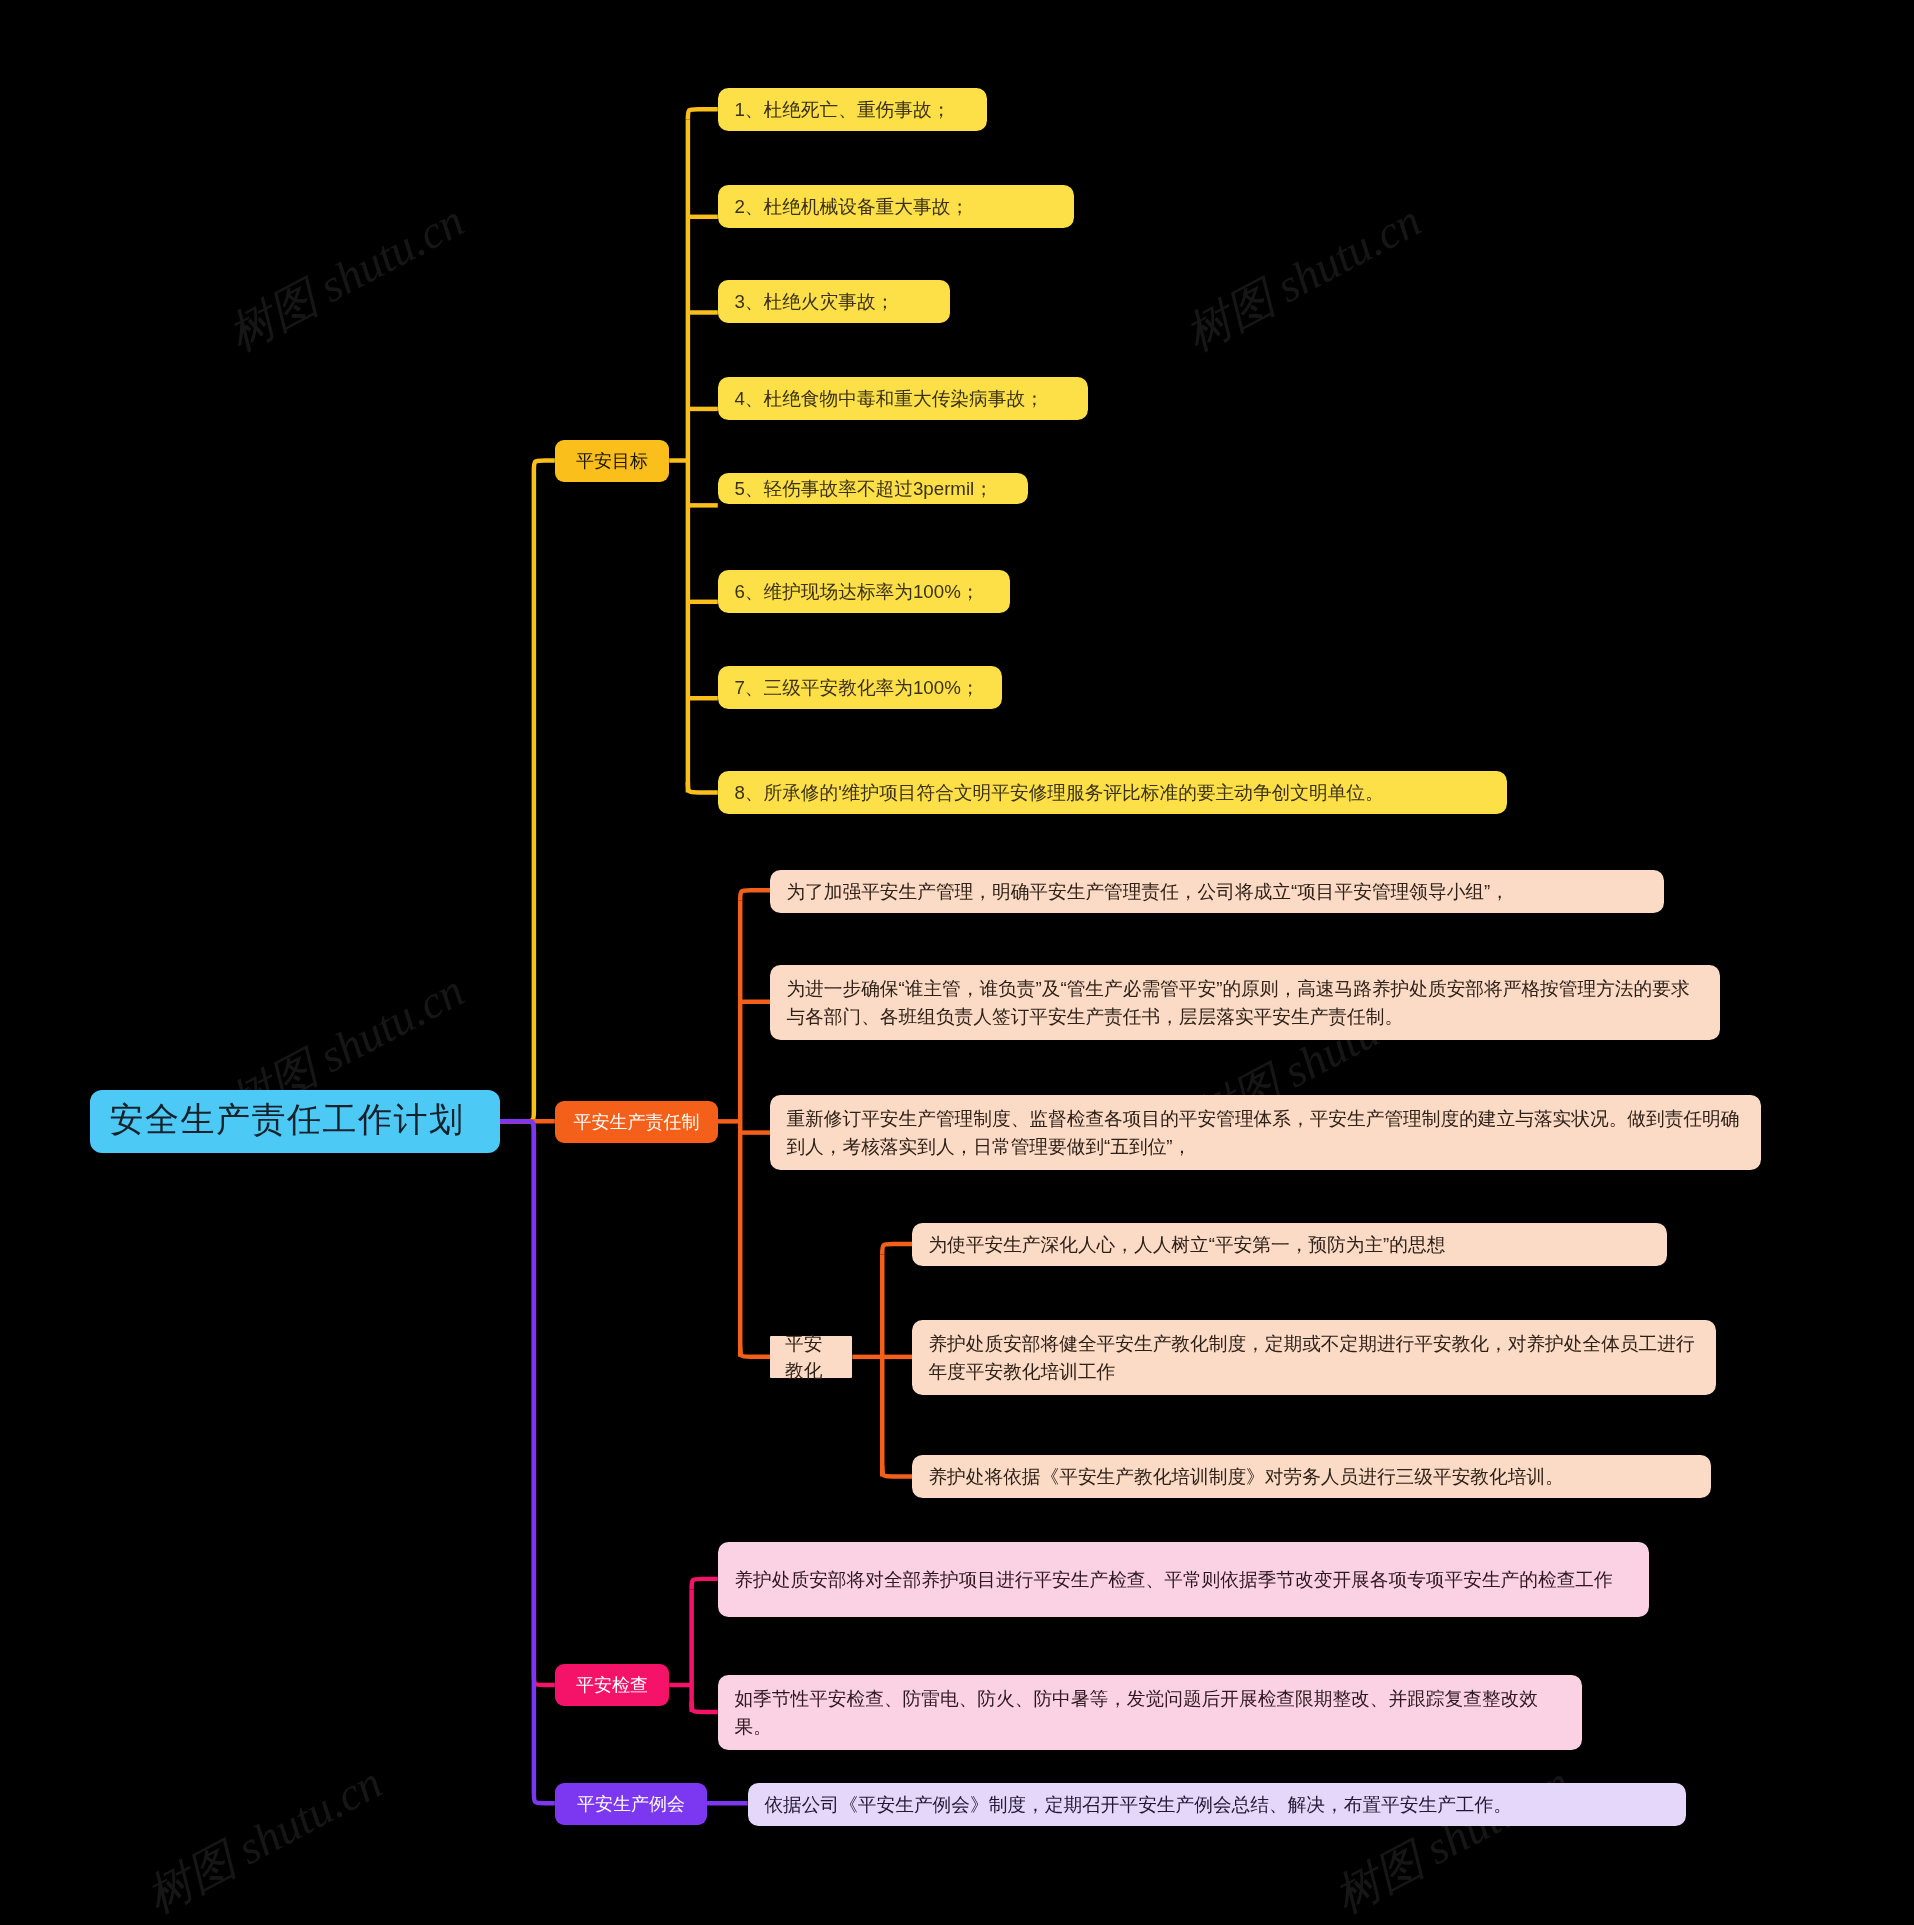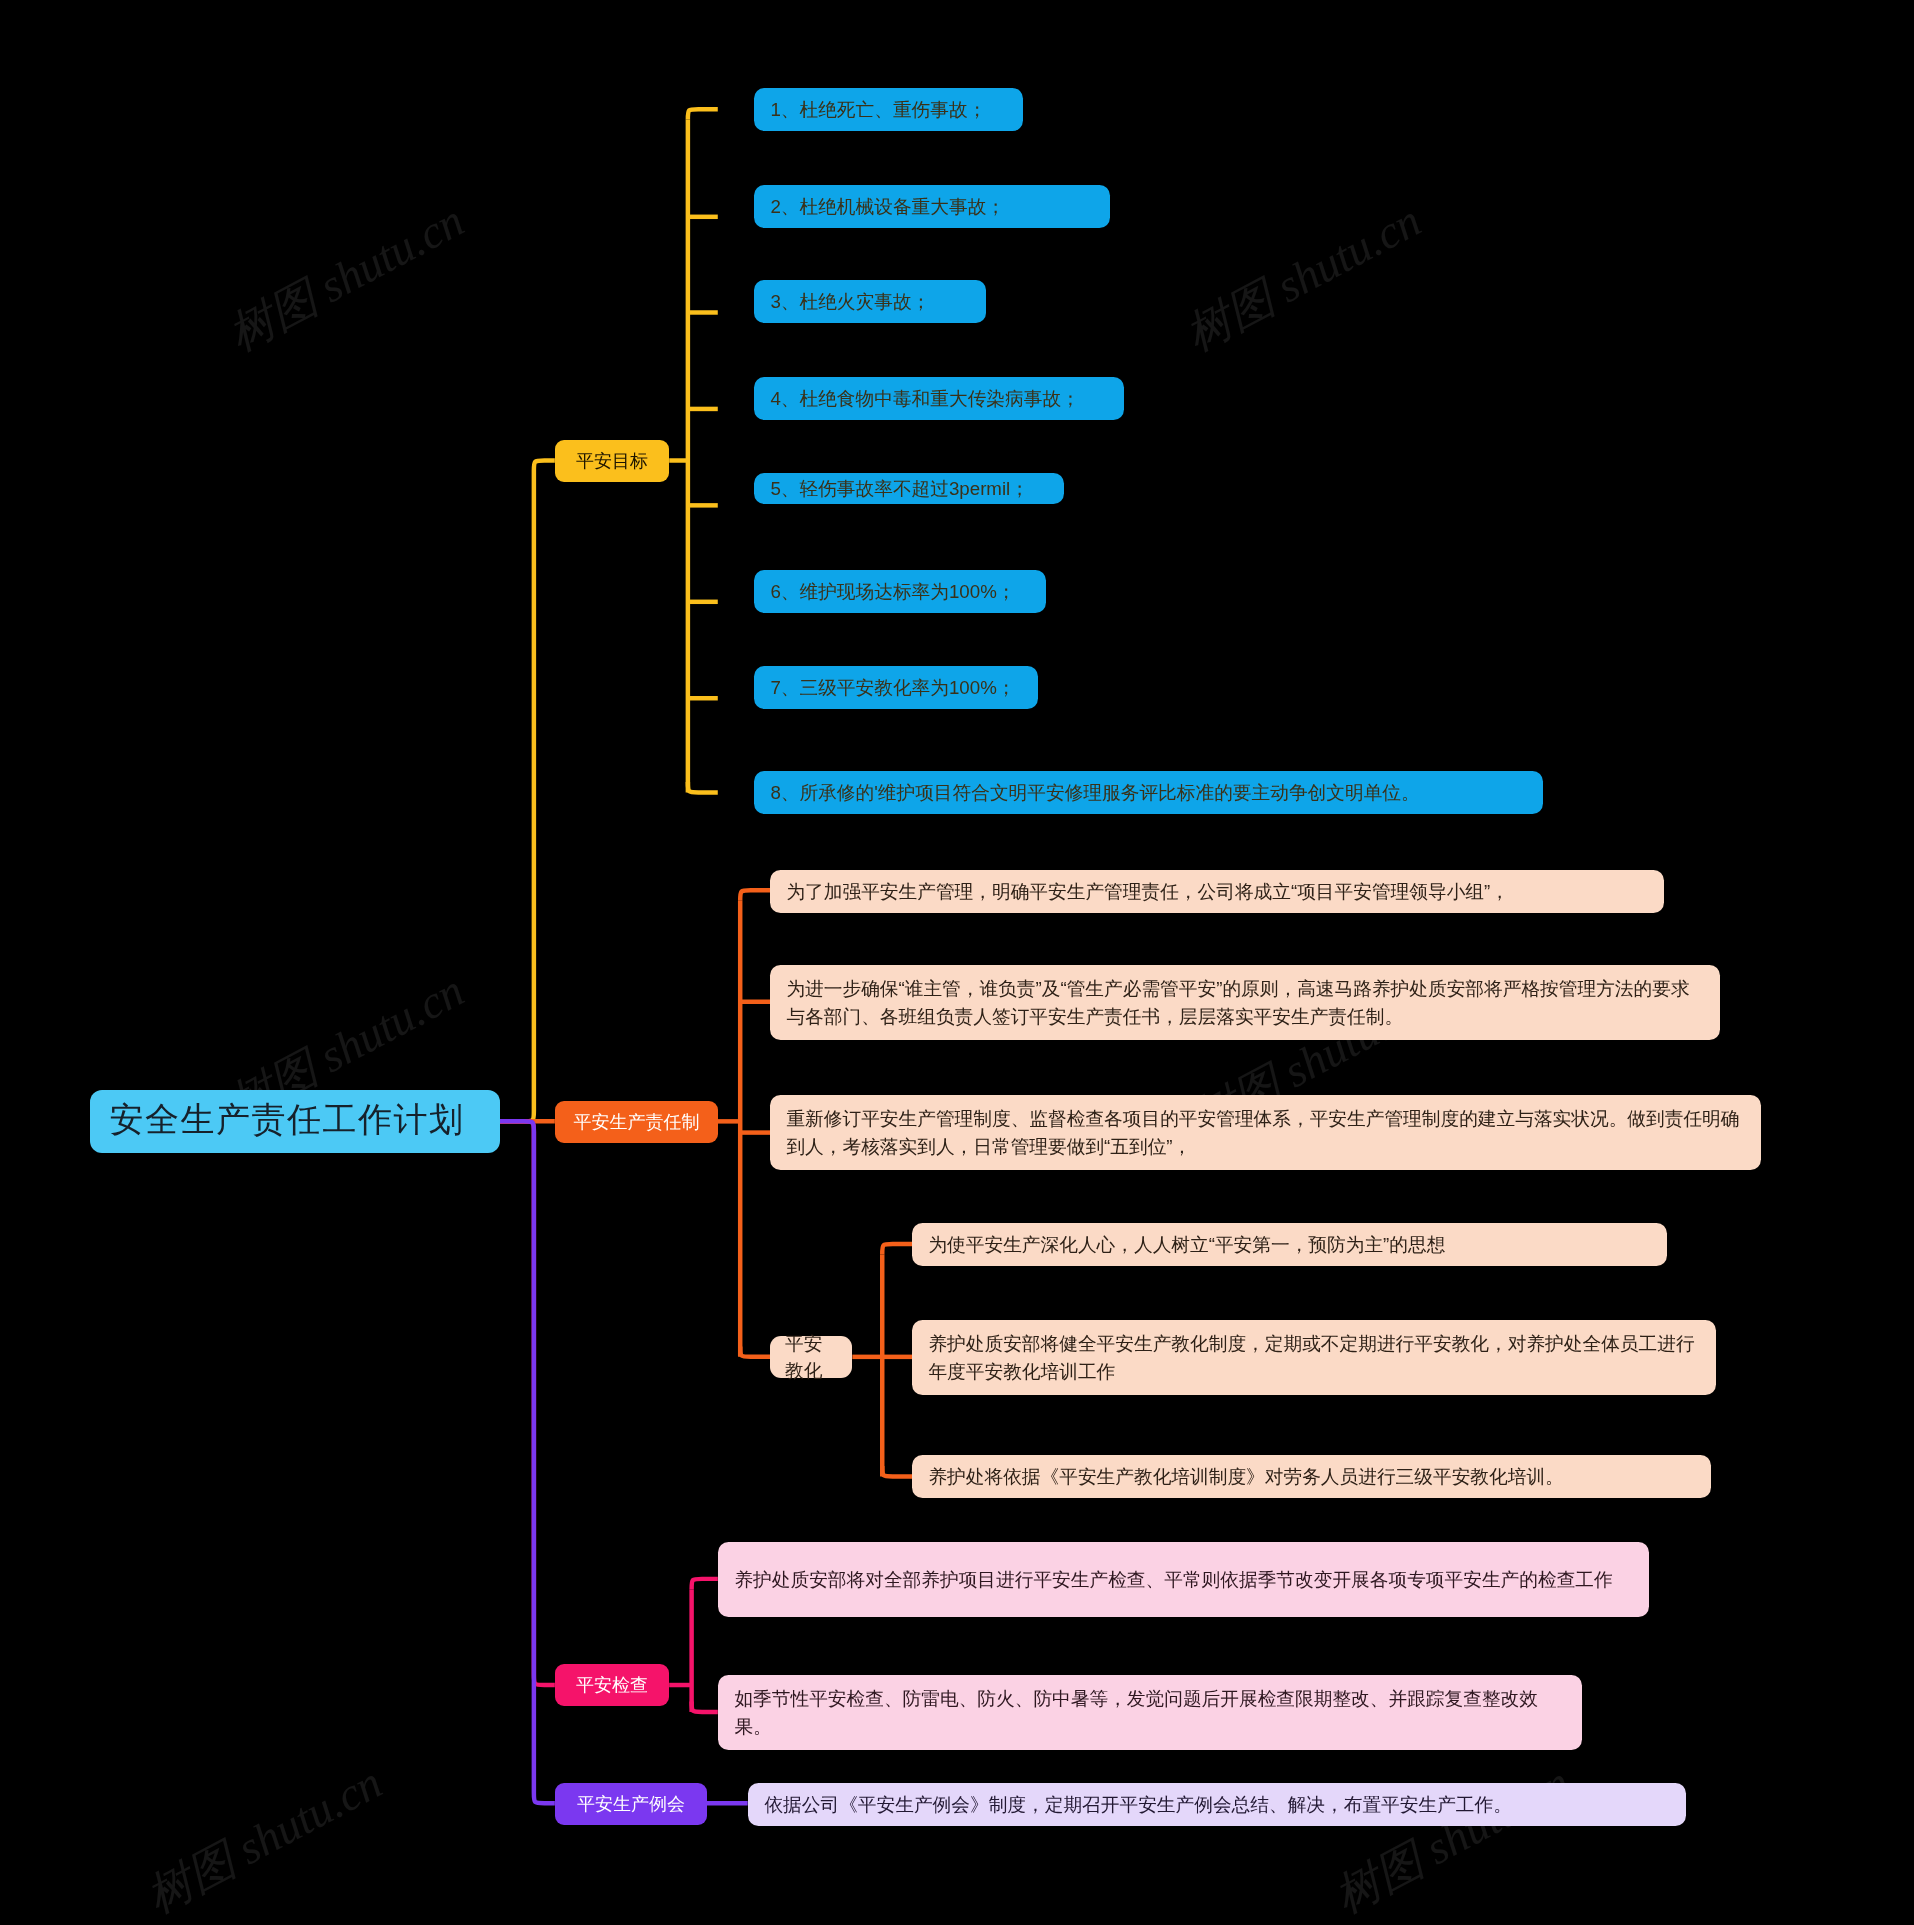--- a/index.html
+++ b/index.html
@@ -44,29 +44,29 @@
   .l2.resp{background:#f4601a;color:#ffffff;}
   .l2.check{background:#f5136a;color:#ffffff;}
   .l2.meeting{background:#7b38f0;color:#ffffff;}
 
   
   .leaf{
     font-size:18.7px;
     padding:9.7px 16.4px;
     border-radius:10.5px;
   }
-  .leaf.goal{background:#0ea5e9;color:#3a3118;margin-left:36px;}
+  .leaf.goal{background:#fde047;color:#3a3118;}
   .leaf.resp{background:#fbdac6;color:#2e2117;}
   .leaf.edu{background:#fbdac6;color:#2e2117;}
   .leaf.check{background:#fbd2e4;color:#2e1720;}
   .leaf.meeting{background:#e4d7fa;color:#221833;}
 
   .sub-title{
     background:#fbdac6;color:#2e2117;
-    font-size:18.7px;padding:9.7px 15px;border-radius:11px;
+    font-size:18.7px;padding:9.7px 15px;border-radius:1px;
   }
 
   
   .wm{
     position:absolute;
     color:rgba(255,255,255,0.085);
     font-size:46px;
     font-family:"Liberation Serif","DejaVu Serif",serif;
     font-style:italic;
     transform:rotate(-28deg);

